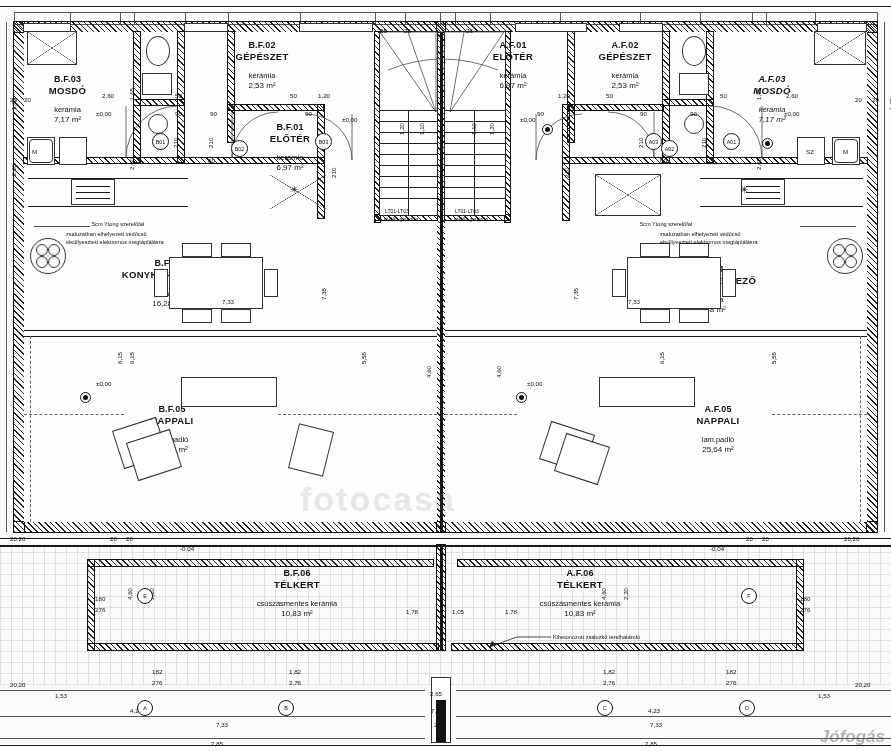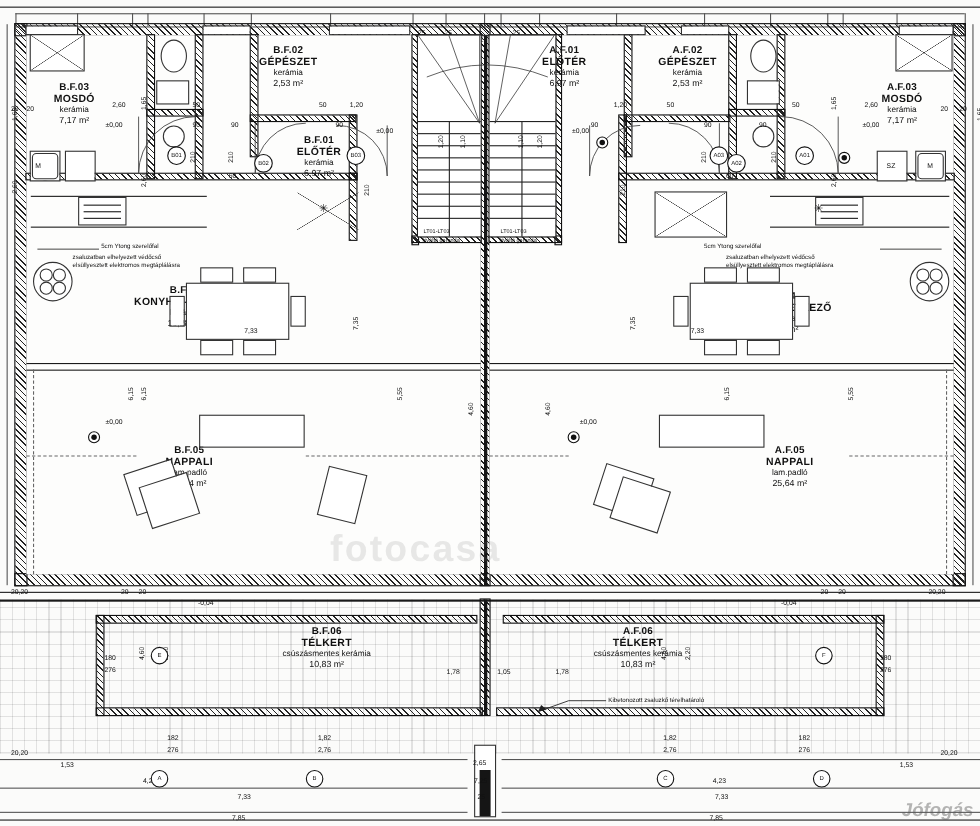--- a/index.html
+++ b/index.html
@@ -22,21 +22,21 @@
     background:
       repeating-linear-gradient(45deg,#222 0 1px,transparent 1px 4px);
     outline:1px solid #111;
   }
   .solidwall{position:absolute;background:#151515;}
   .whitebox{position:absolute;background:#fff;outline:1px solid #333;}
   
   .room{position:absolute;text-align:center;line-height:1.18;}
   .room .code{font-weight:bold;font-size:9px;letter-spacing:.2px;}
   .room .name{font-weight:bold;font-size:9.5px;letter-spacing:.3px;}
-  .room .mat{font-size:7.5px;}
+  .room .mat{font-size:7.5px;margin-top:10px;}
   .room .area{font-size:8px;}
   
   .dim{position:absolute;font-size:6.2px;color:#111;white-space:nowrap;}
   .dimv{position:absolute;font-size:6.2px;color:#111;white-space:nowrap;
         transform-origin:0 0;transform:rotate(-90deg);}
   .note{position:absolute;font-size:5.6px;color:#111;white-space:nowrap;}
   .tiny{position:absolute;font-size:5px;color:#111;white-space:nowrap;}
   
   .circ{position:absolute;border:1px solid #111;border-radius:50%;
         font-size:5.4px;display:flex;align-items:center;justify-content:center;
@@ -246,21 +246,21 @@
     <div class="area">6,97 m²</div>
   </div>
 
   <div class="room" style="left:585px;top:40px;width:80px;">
     <div class="code">A.F.02</div>
     <div class="name">GÉPÉSZET</div>
     <div class="mat">kerámia</div>
     <div class="area">2,53 m²</div>
   </div>
 
-  <div class="room" style="left:776px;top:74px;width:88px;">
+  <div class="room" style="left:728px;top:74px;width:88px;font-style:italic;">
     <div class="code">A.F.03</div>
     <div class="name">MOSDÓ</div>
     <div class="mat">kerámia</div>
     <div class="area">7,17 m²</div>
   </div>
 
   <div class="room" style="left:650px;top:264px;width:120px;">
     <div class="code">A.F.04</div>
     <div class="name">KONYHA - ÉTKEZŐ</div>
     <div class="mat">kerámia</div>

